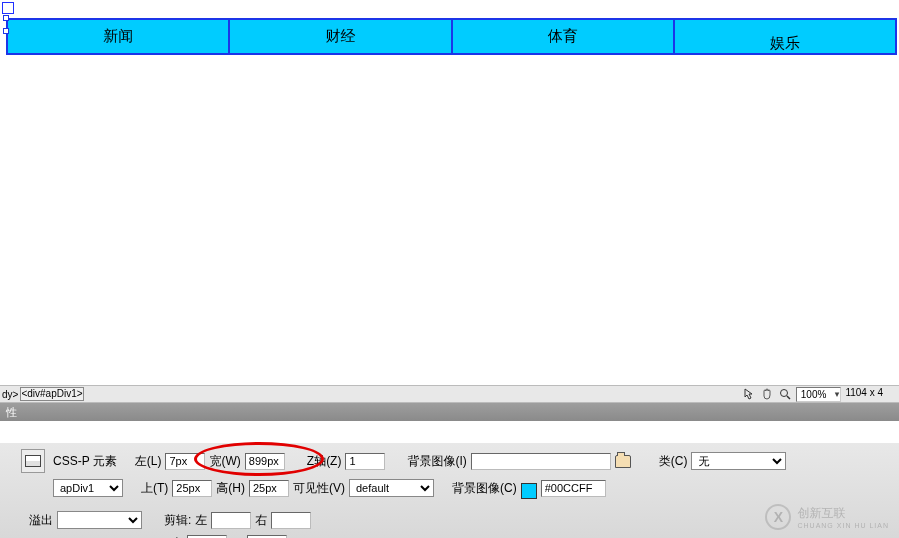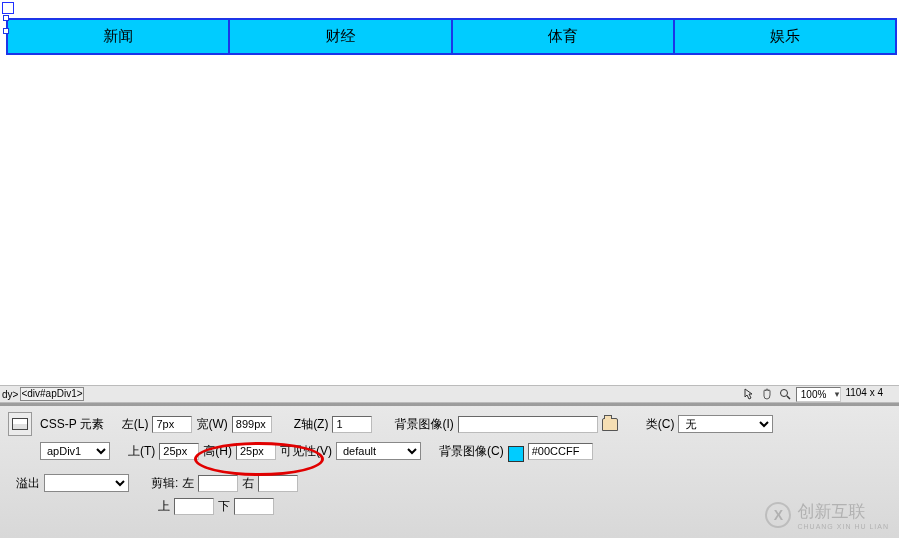--- a/index.html
+++ b/index.html
@@ -39,21 +39,21 @@
     }
     .nav-item {
       flex: 1;
       display: flex;
       align-items: center;
       justify-content: center;
       border-right: 2px solid #1c35e8;
       font-size: 15px;
       color: #000;
     }
-    .nav-item:last-child { border-right: none; }
+    .nav-item:last-child { border-right: none; align-items: flex-end; }
     .handle {
       position: absolute;
       width: 6px;
       height: 6px;
       background: #fff;
       border: 1px solid #1c35e8;
     }
     .handle.tl { left: 3px; top: 15px; }
     .handle.ml { left: 3px; top: 28px; }
     
@@ -115,23 +115,23 @@
       padding-left: 6px;
       line-height: 18px;
     }
     
     
     .prop-panel {
       position: absolute;
       bottom: 0;
       left: 0;
       right: 0;
-      height: 132px;
+      height: 95px;
       background: linear-gradient(#e8e8e8, #d8d8d8);
-      padding: 6px 8px;
+      padding: 6px 21px;
     }
     .prop-row {
       display: flex;
       align-items: center;
       gap: 4px;
       margin-bottom: 6px;
       font-size: 12px;
     }
     .panel-icon {
       width: 24px; height: 24px;
@@ -219,21 +219,21 @@
     }
     .wm-circle {
       width: 26px; height: 26px;
       border: 2px solid #888;
       border-radius: 50%;
       display: flex; align-items: center; justify-content: center;
       font-weight: bold;
       font-size: 14px;
       color: #666;
     }
-    .wm-text { font-size: 17px; }
+    .wm-text { font-size: 12px; }
     .wm-sub { font-size: 7px; letter-spacing: 1px; display: block; }
   </style>
 </head>
 <body>
 
 <div class="view-area">
   <div class="small-box"></div>
   <div class="nav-bar">
     <div class="nav-item">
         <span>新闻</span>

